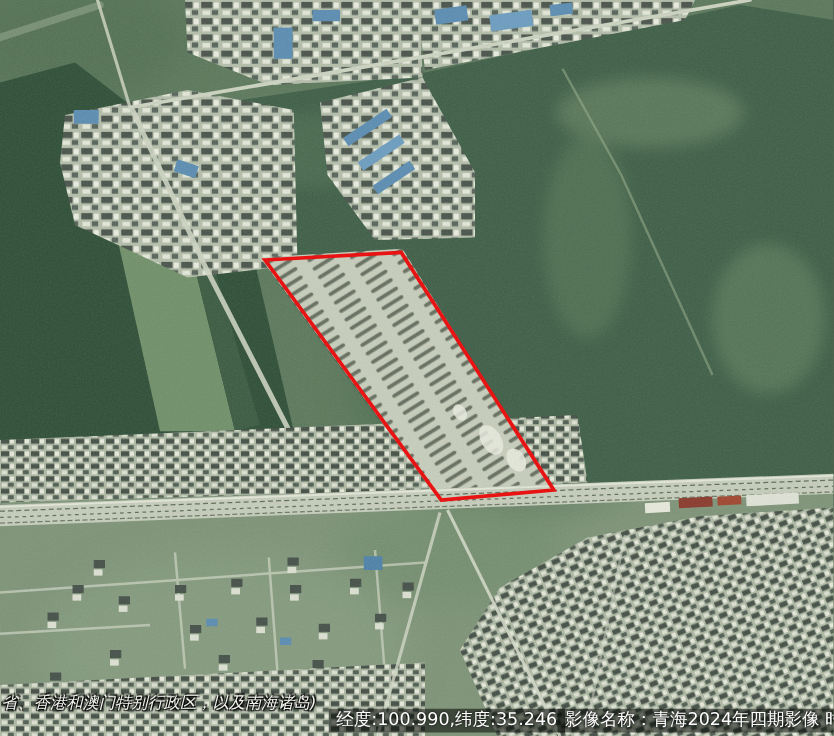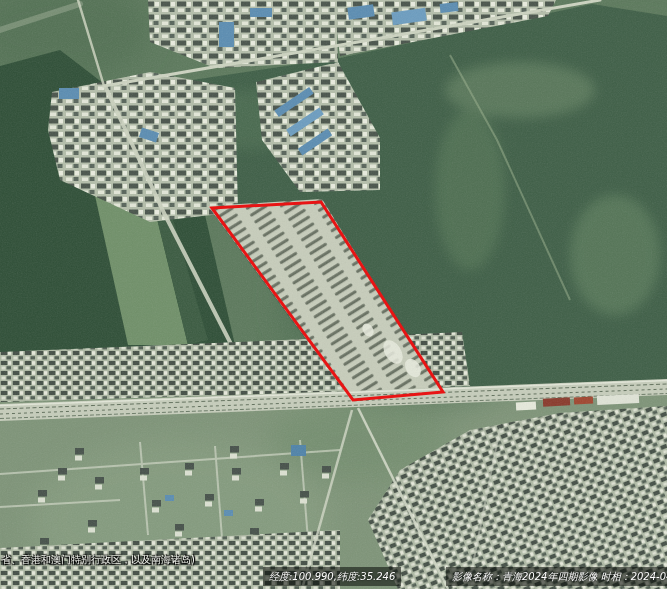--- a/index.html
+++ b/index.html
@@ -5,31 +5,31 @@
   html,body{margin:0;padding:0;background:#222;}
   .viewport{
     position:relative;width:667px;height:589px;overflow:hidden;
     font-family:"DejaVu Sans","Liberation Sans",sans-serif;
     background:#5c795c;
   }
   .viewport svg{position:absolute;left:0;top:0;display:block;}
   .chip{
     position:absolute;height:13px;line-height:13px;
     background:rgba(5,10,5,0.55);
-    color:#ffffff;font-size:10px;white-space:nowrap;
+    color:#ffffff;font-size:14px;white-space:nowrap;
     padding:3px 6px;letter-spacing:0px;
     text-shadow:0 0 2px rgba(0,0,0,.9);
-    font-style:italic;
   }
   .chip.coords{left:263px;top:567px;}
   .chip.imagery{left:446px;top:567px;}
   .disclaimer{
-    position:absolute;left:1px;top:553px;color:#f2f4ee;font-size:10px;
+    position:absolute;left:1px;top:553px;color:#f2f4ee;font-size:13px;
     white-space:nowrap;
     text-shadow:1px 1px 1px #000,-1px 1px 1px #000,1px -1px 1px #000,0 0 3px #000;
+    font-style:italic;
   }
 </style>
 </head>
 <body>
 
 <div class="viewport">
 
   <svg width="667" height="589" viewBox="0 0 667 589">
     <defs>
       <filter id="blurBig" x="-40%" y="-40%" width="180%" height="180%">

